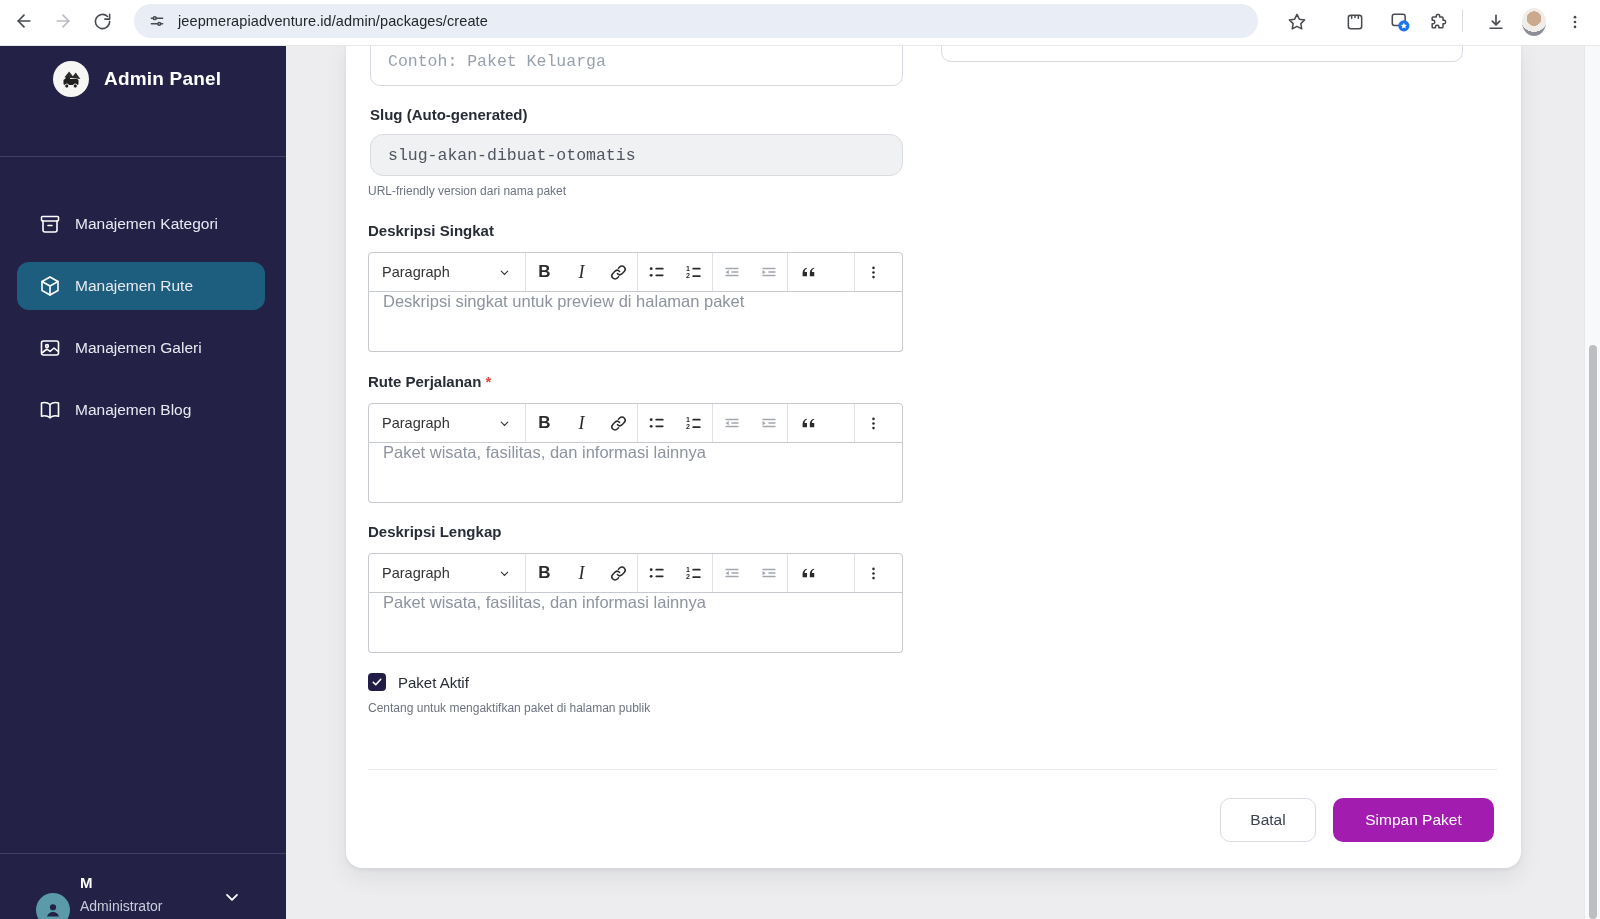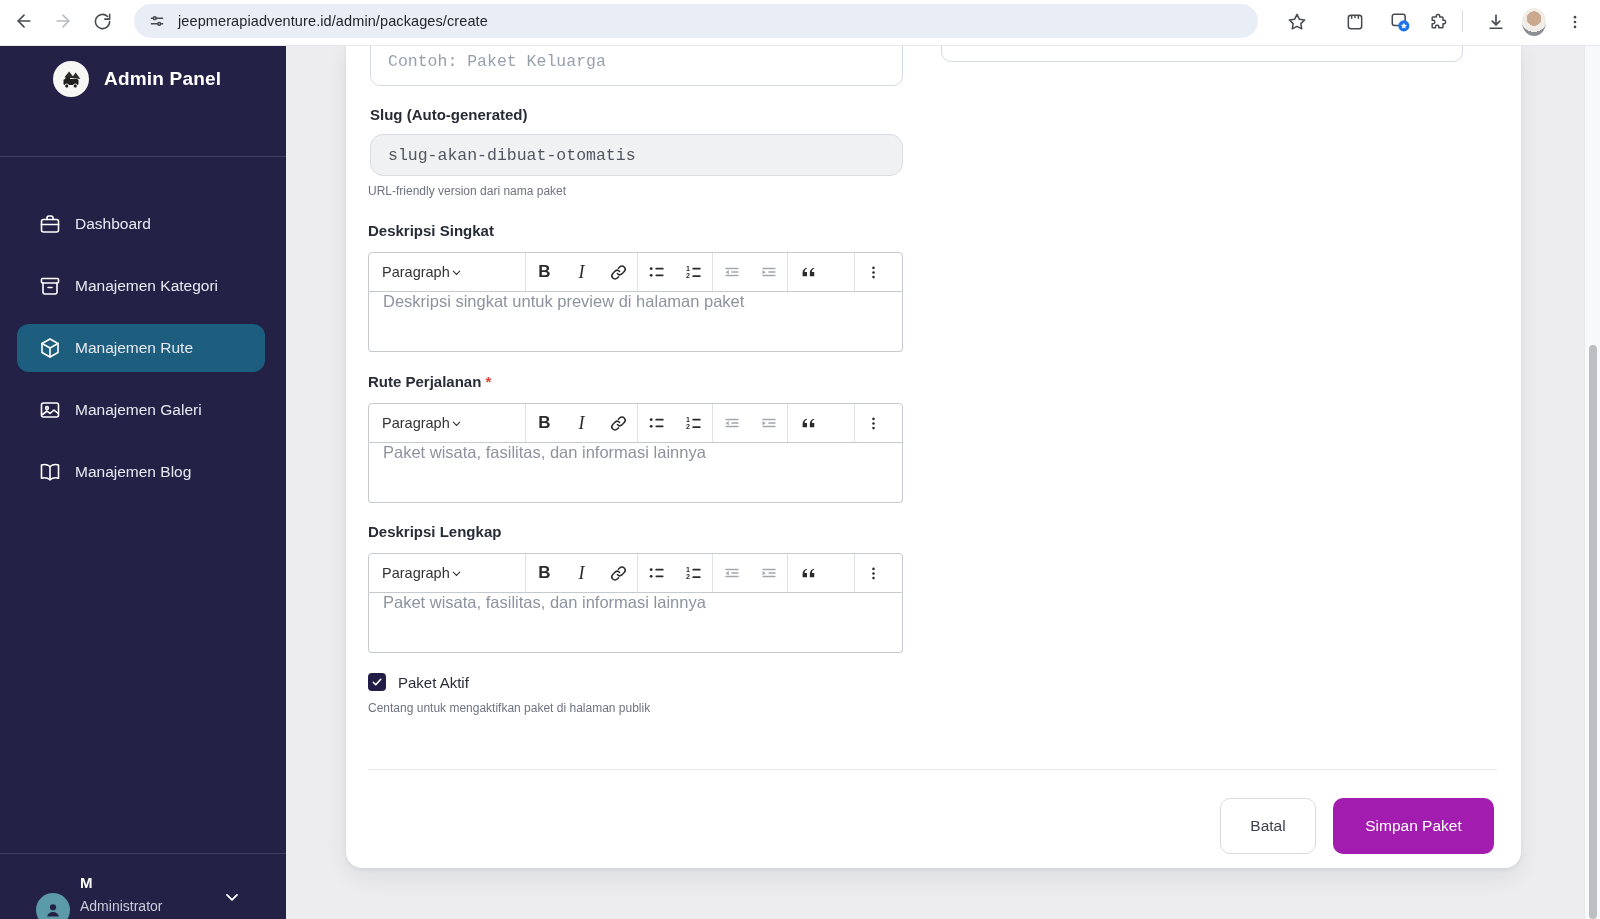--- a/index.html
+++ b/index.html
@@ -50,39 +50,39 @@
               padding:0 17px; font-size:16.5px; color:#1d4ed8; font-family:Liberation Mono, monospace; outline:none; }
   input.txt::placeholder { color:#97a0ac; }
   input.txt.slug { height:42px; background:#f0f1f3; border-color:#d9dce1;border-radius:13px; }
   input.txt.slug::placeholder { color:#50565f; }
   input.txt.side { width:522px; height:48px; }
 
   
   .editor { position:absolute; width:535px; }
   .ed-toolbar { display:flex; align-items:center; height:40px; background:#fff;
                 border:1px solid #c6c9ce; border-radius:4px 4px 0 0; padding-right:10px; }
-  .ed-dd { width:156px; height:100%; display:flex; align-items:center; 
+  .ed-dd { width:156px; height:100%; display:flex; align-items:center; justify-content:space-between;
            padding:0 14px 0 13px; cursor:pointer; }
   .ed-dd span { font-size:14.5px; color:#333; }
   .sep { width:1px; height:38px; background:#dfe1e5; flex:0 0 1px; }
   .tbtn { width:37px; height:100%; display:flex; align-items:center; justify-content:center; cursor:pointer; }
   .glyph-b { font-size:17px; font-weight:800; color:#2b2b2b; }
   .glyph-i { font-size:18px; font-style:italic; font-family:"Liberation Serif", serif; color:#2b2b2b; }
   .push { margin-left:auto; }
   .ed-body { height:60px; border:1px solid #c6c9ce; border-top:none; border-radius:0 0 4px 4px;
              display:flex; align-items:flex-start; padding:0 14px; cursor:text; }
   .ed-ph { font-size:16.5px; color:#8d939f; }
 
   
   .chkrow { position:absolute; left:368px; top:673px; display:flex; align-items:center; cursor:pointer; }
   .chkbox { width:18px; height:18px; border-radius:4px; background:#211d47; display:flex; align-items:center; justify-content:center; }
   .chkrow span.lbl { margin-left:12px; font-size:15px; font-weight:500; color:#272c36; }
 
   .form-div { position:absolute; left:368px; top:769px; width:1129px; height:1px; background:#e6e8eb; }
-  .btn { position:absolute; top:798px; height:56px; border-radius:10px; font-size:15.5px; font-family:inherit; cursor:pointer; }
+  .btn { position:absolute; top:798px; height:44px; border-radius:10px; font-size:15.5px; font-family:inherit; cursor:pointer; }
   .btn-cancel { left:1220px; width:96px; background:#fff; border:1px solid #d8dbe2; color:#3c424e; }
   .btn-submit { left:1333px; width:161px; background:#a21caf; border:none; color:#ffffff; }
 
   
   .scroll-track { position:absolute; left:1584px; top:42px; width:16px; height:877px; background:#f8f9fa; border-left:1px solid #e8e8e8; z-index:25; }
   .scroll-thumb { position:absolute; left:4px; top:303px; width:8px; height:574px; background:#bcbec2; border-radius:4px; cursor:pointer; }
 </style>
 </head>
 <body>
 
@@ -172,28 +172,20 @@
             <circle cx="20.5" cy="23.5" r="2.2" fill="#1f1f1f" stroke="#f6f6f4" stroke-width="1"></circle>
           </svg>
       </div>
       <div class="sb-brand">Admin Panel</div>
     </div>
     <div class="sb-div" style="top:114px"></div>
 
     <div class="nav">
       <div class="nav-item">
         <svg class="nv-ic" viewBox="0 0 24 24" fill="none" stroke="#fff" stroke-width="1.6" stroke-linecap="round" stroke-linejoin="round">
-            <rect x="3.5" y="7.5" width="17" height="12.5" rx="2"></rect>
-            <path d="M9 7.5V6a2 2 0 0 1 2-2h2a2 2 0 0 1 2 2v1.5"></path>
-            <path d="M3.5 12.5h17"></path>
-          </svg>
-        <span>Dashboard</span>
-      </div>
-      <div class="nav-item">
-        <svg class="nv-ic" viewBox="0 0 24 24" fill="none" stroke="#fff" stroke-width="1.6" stroke-linecap="round" stroke-linejoin="round">
             <rect x="3.5" y="4.5" width="17" height="4.5" rx="1"></rect>
             <path d="M5 9v9a2 2 0 0 0 2 2h10a2 2 0 0 0 2-2V9"></path>
             <path d="M10 13.5h4"></path>
           </svg>
         <span>Manajemen Kategori</span>
       </div>
       <div class="nav-item active">
         <svg class="nv-ic" viewBox="0 0 24 24" fill="none" stroke="#fff" stroke-width="1.6" stroke-linecap="round" stroke-linejoin="round">
             <path d="M12 3l8 4.5v9L12 21l-8-4.5v-9z"></path>
             <path d="M12 12l8-4.5M12 12 4 7.5M12 12v9"></path>

